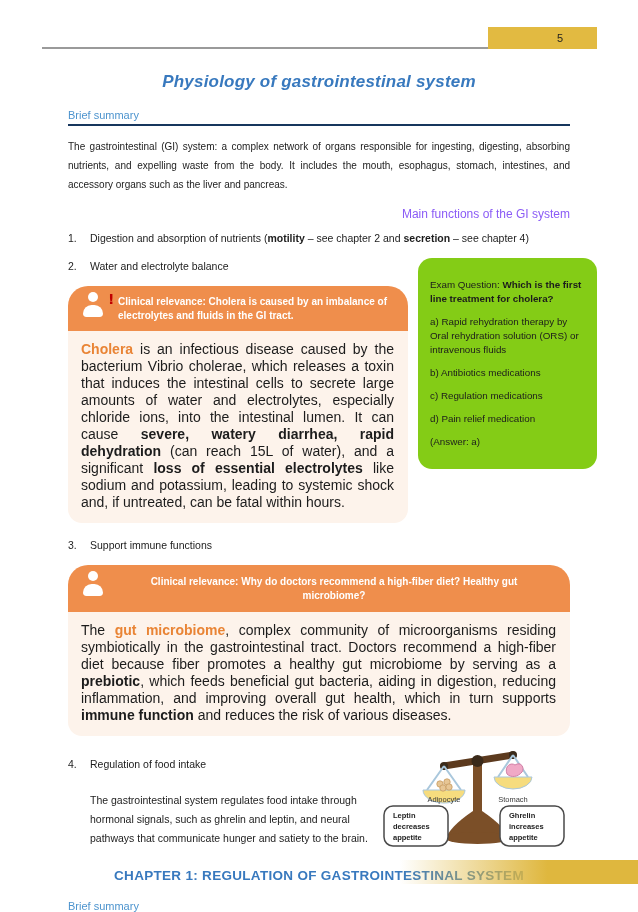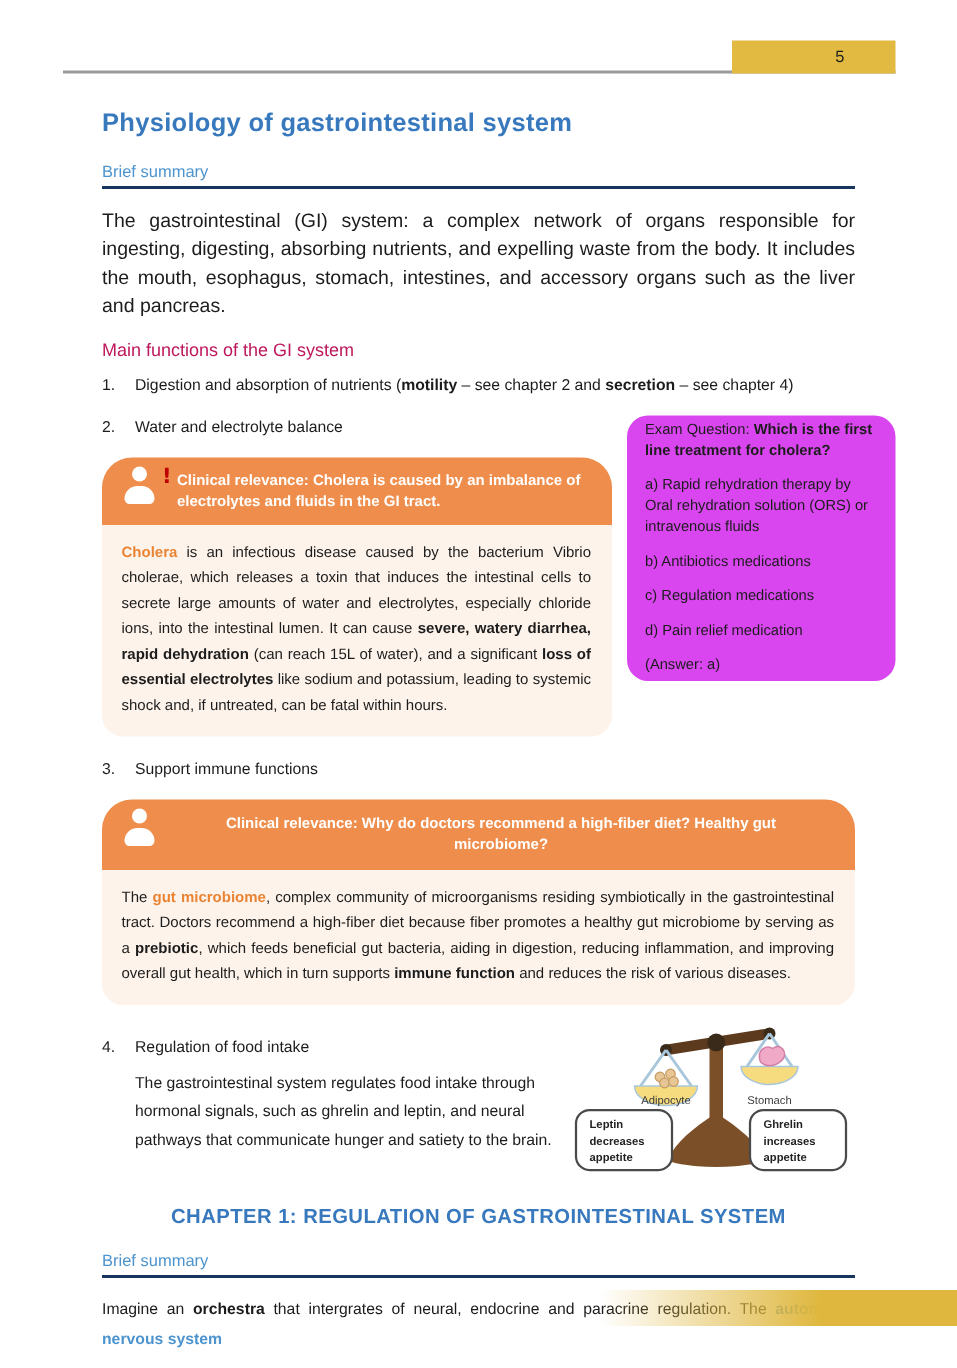--- a/index.html
+++ b/index.html
@@ -6,52 +6,52 @@
   body{background:#ffffff;font-family:"Liberation Sans",sans-serif;color:#1c1c1c;}
   .page{position:relative;width:638px;height:912px;background:#fff;overflow:hidden;}
 
   
   .top-rule{position:absolute;top:47px;left:42px;width:555px;height:2px;background:#9a9a9a;}
   .page-tab{position:absolute;top:27px;left:488px;width:109px;height:22px;background:#E2BA41;
             font-size:11px;color:#1f1f1f;text-align:right;line-height:22px;padding-right:34px;box-sizing:border-box;}
 
   .content{position:relative;padding:72px 68px 0 68px;}
 
-  h1.title{margin:0 0 13px 0;font-size:17px;font-weight:bold;color:#3879BE;letter-spacing:.2px;}
+  h1.title{margin:0 0 13px 0;text-align:center;font-size:17px;font-weight:bold;color:#3879BE;letter-spacing:.2px;font-style:italic;}
   h2.section{margin:0 0 15px 0;text-align:center;font-size:12.5px;font-weight:bold;color:#3879BE;letter-spacing:.3px;}
 
   .brief-label{font-size:11px;color:#4D94CE;margin:17px 0 3px 0;}
   .rule-navy{height:2px;background:#17365D;margin:0 0 11px 0;}
 
-  p.body{margin:0;font-size:13px;line-height:19px;text-align:justify;}
+  p.body{margin:0;font-size:10px;line-height:19px;text-align:justify;}
 
-  h3.sub{margin:13px 0 9px 0;font-size:12px;font-weight:normal;color:#be185d;}
+  h3.sub{margin:13px 0 9px 0;font-size:12px;font-weight:normal;color:#8b5cf6;text-align:right;}
 
   .li{display:flex;font-size:10.5px;line-height:16px;margin:0 0 12px 0;}
   .li .num{width:22px;flex:none;}
   .li .li-text{flex:1;}
 
   .row{display:flex;gap:10px;margin:6px -27px 0 0;align-items:flex-start;}
   .row-left{width:340px;flex:none;}
   .row-right{width:179px;flex:none;}
 
   
   .callout{width:100%;box-sizing:border-box;}
   .callout-header{position:relative;background:#EF8E4C;border-radius:20px 20px 0 0;color:#fff;
                   font-size:10px;font-weight:bold;line-height:14px;padding:9px 14px 8px 50px;box-sizing:border-box;}
   .callout-header.center{text-align:center;padding:10px 20px 9px 50px;}
   .callout-body{background:#FDF3EB;border-radius:0 0 14px 14px;padding:10px 14px 12px 13px;
-                font-size:10px;line-height:17px;text-align:justify;box-sizing:border-box;}
+                font-size:14px;line-height:17px;text-align:justify;box-sizing:border-box;}
   .person-icon{position:absolute;left:13px;top:6px;width:24px;height:25px;}
   .person-icon::before{content:"";position:absolute;top:0;left:7px;width:10px;height:10px;border-radius:50%;background:#fff;}
   .person-icon::after{content:"";position:absolute;bottom:0;left:2px;width:20px;height:12px;border-radius:10px 10px 4px 4px;background:#fff;}
   .exclam{position:absolute;left:40px;top:6px;font-size:14px;font-weight:900;color:#C00000;font-family:"DejaVu Sans",sans-serif;}
 
   
-  .exam{background:#d946ef;border-radius:14px;padding:3px 12px;box-sizing:border-box;font-size:9.8px;line-height:14px;}
+  .exam{background:#84cc16;border-radius:14px;padding:20px 12px;box-sizing:border-box;font-size:9.8px;line-height:14px;}
   .exam p{margin:0 0 9px 0;}
   .exam p:last-child{margin-bottom:0;}
 
   .item-block{margin-top:14px;}
   .item-detail{margin:2px 0 0 22px;font-size:10.5px;line-height:17px;}
 
   .item4-row{display:flex;margin-top:20px;align-items:flex-start;}
   .item4-row .li{margin-bottom:0;flex:1;padding-right:10px;}
   .balance-wrap{flex:none;width:192px;margin-top:-8px;}
 
@@ -135,21 +135,21 @@
         <span>Clinical relevance: Why do doctors recommend a high-fiber diet? Healthy gut microbiome?</span>
       </div>
       <div class="callout-body"><span>The </span><span class="rt-b rt-orange">gut microbiome</span><span>, complex community of microorganisms residing symbiotically in the gastrointestinal tract. Doctors recommend a high-fiber diet because fiber promotes a healthy gut microbiome by serving as a </span><span class="rt-b">prebiotic</span><span>, which feeds beneficial gut bacteria, aiding in digestion, reducing inflammation, and improving overall gut health, which in turn supports </span><span class="rt-b">immune function</span><span> and reduces the risk of various diseases.</span></div>
     </div>
 
     <div class="item4-row">
       <div class="li">
         <span class="num">4.</span>
         <span class="li-text">
           <span>Regulation of food intake</span><br>
-          <span style="display:inline-block;line-height:19px;margin-top:7px;">The gastrointestinal system regulates food intake through hormonal signals, such as ghrelin and leptin, and neural pathways that communicate hunger and satiety to the brain.</span>
+          <span style="display:inline-block;line-height:19px;margin-top:19px;">The gastrointestinal system regulates food intake through hormonal signals, such as ghrelin and leptin, and neural pathways that communicate hunger and satiety to the brain.</span>
         </span>
       </div>
       <div class="balance-wrap">
         <svg width="192" height="102" viewBox="0 0 192 102">
           <path d="M99.5 60 C 84 70, 72 80, 68 90 L131 90 C 127 80, 115 70, 99.5 60 Z" fill="#7B4F28"></path>
           <ellipse cx="99.5" cy="90" rx="33" ry="6" fill="#7B4F28"></ellipse>
           <rect x="95" y="12" width="9" height="60" rx="3" fill="#7B4F28"></rect>
           <line x1="66" y1="18" x2="135" y2="7" stroke="#5C3A1E" stroke-width="7" stroke-linecap="round"></line>
           <circle cx="99.5" cy="13" r="6" fill="#3A2A1A"></circle>
           <circle cx="66" cy="18" r="4" fill="#3A2A1A"></circle>

